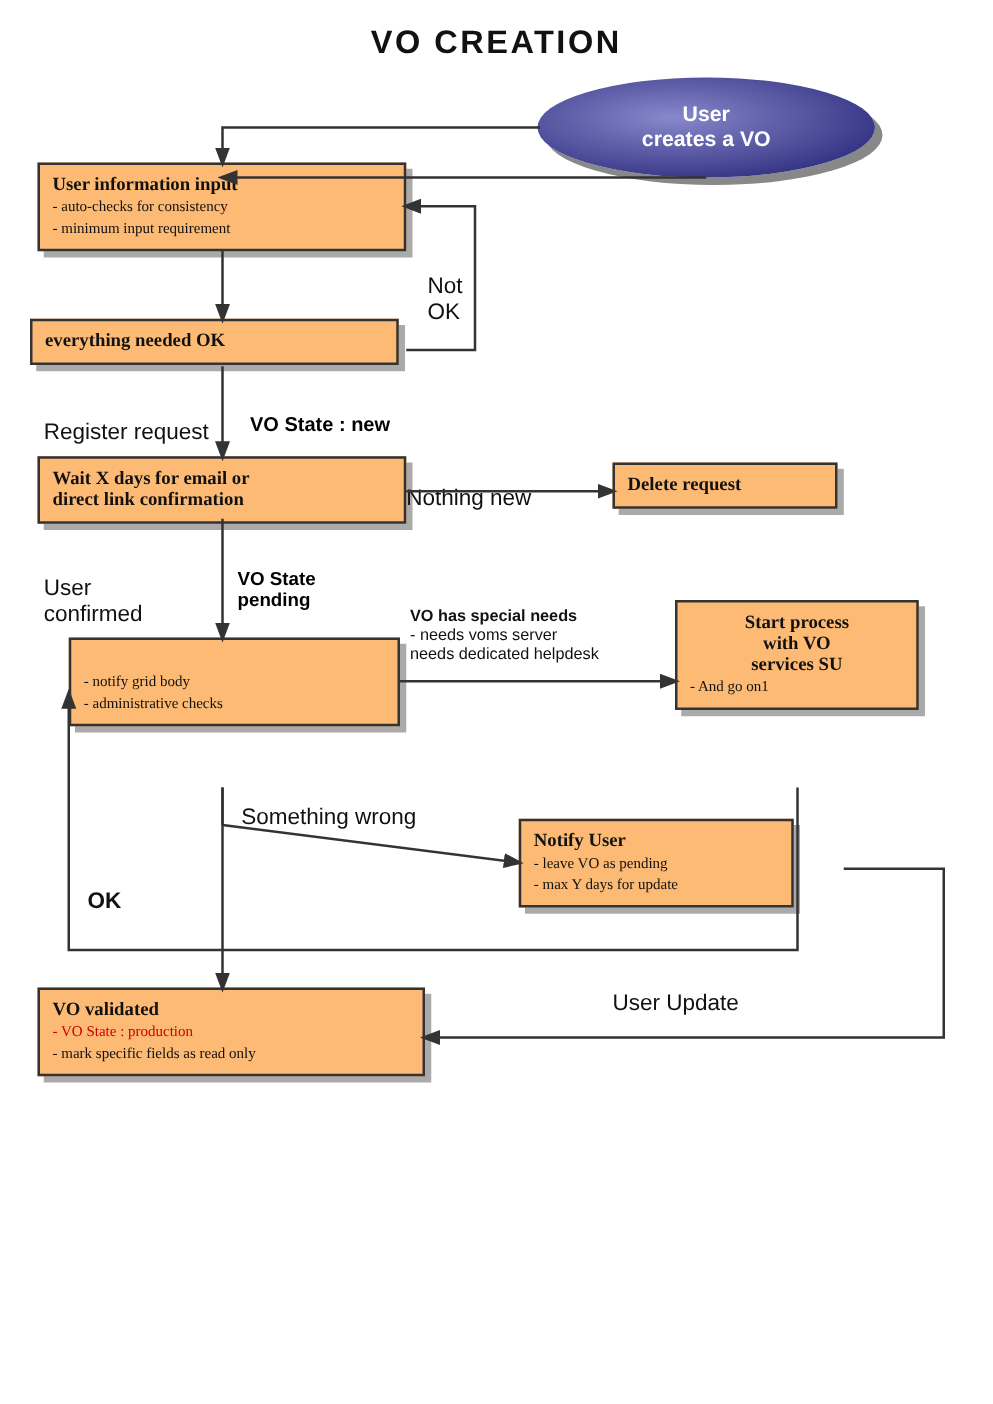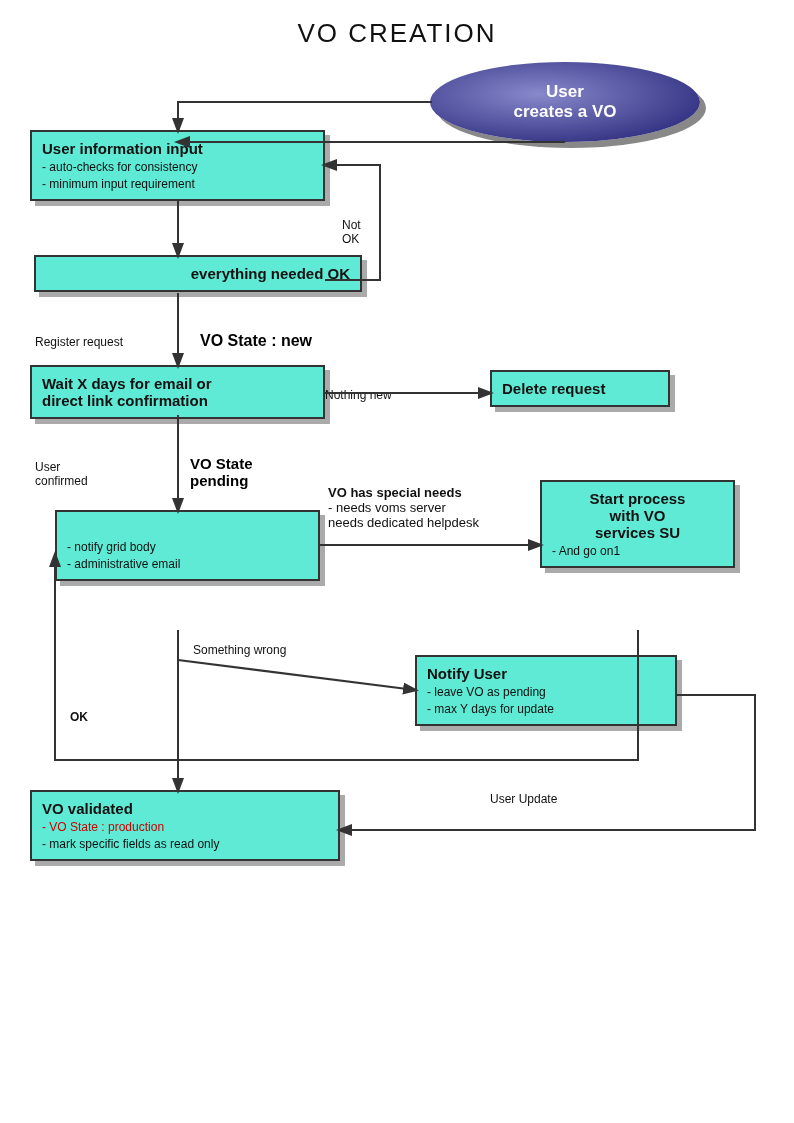--- a/index.html
+++ b/index.html
@@ -15,21 +15,21 @@
       position: relative;
       width: 794px;
       height: 1123px;
     }
     .title {
       position: absolute;
       top: 18px;
       left: 0; right: 0;
       text-align: center;
       font-size: 26px;
-      font-weight: normal;
+      font-weight: bold;
       letter-spacing: 2px;
       color: #111;
     }
     
     .ellipse-user {
       position: absolute;
       top: 62px;
       left: 430px;
       width: 270px;
       height: 80px;
@@ -40,47 +40,48 @@
       justify-content: center;
       color: #fff;
       font-size: 17px;
       font-weight: bold;
       text-align: center;
       box-shadow: 6px 6px 0 #888;
     }
     
     .box {
       position: absolute;
-      background: #5eead4;
+      background: #fdba74;
       border: 2px solid #333;
       padding: 8px 10px;
       font-size: 15px;
       font-weight: bold;
       color: #111;
       box-shadow: 5px 5px 0 #aaa;
+      font-family: Liberation Serif, serif;
     }
     .box .sub {
       font-size: 12px;
       font-weight: normal;
       color: #111;
     }
     .box .red {
       color: #cc0000;
     }
     
     svg.arrows {
       position: absolute;
       top: 0; left: 0;
       width: 794px;
       height: 1123px;
       pointer-events: none;
     }
     .label {
       position: absolute;
-      font-size: 12px;
+      font-size: 18px;
       color: #111;
     }
     .label.red {
       color: #000000;
       font-weight: bold;
     }
     .label.bold {
       font-weight: bold;
     }
   </style>
@@ -95,21 +96,21 @@
     <span style="white-space:pre;text-align:center;">User
 creates a VO</span>
   </div>
 
   <div class="box" style="left:30px;top:130px;width:295px;">
     <span>User information input</span><br>
     <span class="sub">- auto-checks for consistency</span><br>
     <span class="sub">- minimum input requirement</span>
   </div>
 
-  <div class="box" style="left:34px;top:255px;width:328px;text-align:right;">
+  <div class="box" style="left:24px;top:255px;width:295px;">
     <span>everything needed OK</span>
   </div>
 
   <div class="label" style="left:35px;top:335px;">Register request</div>
 
   <div class="label red" style="left:200px;top:332px;font-size:16px;">VO State :  new</div>
 
   <div class="box" style="left:30px;top:365px;width:295px;">
     <span style="white-space:pre;">Wait X days for email or
 direct link confirmation</span>
@@ -127,39 +128,39 @@
   </div>
 
   <div class="label red" style="left:190px;top:455px;font-size:15px;">
     <span style="white-space:pre;">VO State
 pending</span>
   </div>
 
   <div class="box" style="left:55px;top:510px;width:265px;">
     <br>
     <span class="sub">- notify grid body</span><br>
-    <span class="sub">- administrative email</span>
+    <span class="sub">- administrative checks</span>
   </div>
 
   <div class="label" style="left:328px;top:485px;font-size:13px;max-width:200px;">
     <span style="font-weight:bold;">VO has special needs</span><br>
     <span>- needs voms server</span><br>
     <span>needs dedicated helpdesk</span>
   </div>
 
   <div class="box" style="left:540px;top:480px;width:195px;">
     <span style="white-space:pre;text-align:center;display:block;">Start process
 with VO
 services SU</span>
     <span class="sub">- And go on1</span>
   </div>
 
   <div class="label" style="left:193px;top:643px;">Something wrong</div>
 
-  <div class="box" style="left:415px;top:655px;width:262px;">
+  <div class="box" style="left:415px;top:655px;width:220px;">
     <span>Notify User</span><br>
     <span class="sub">- leave VO as pending</span><br>
     <span class="sub">- max Y days for update</span>
   </div>
 
   <div class="label bold" style="left:70px;top:710px;">OK</div>
 
   <div class="box" style="left:30px;top:790px;width:310px;">
     <span>VO validated</span><br>
     <span class="sub red">- VO State : production</span><br>

